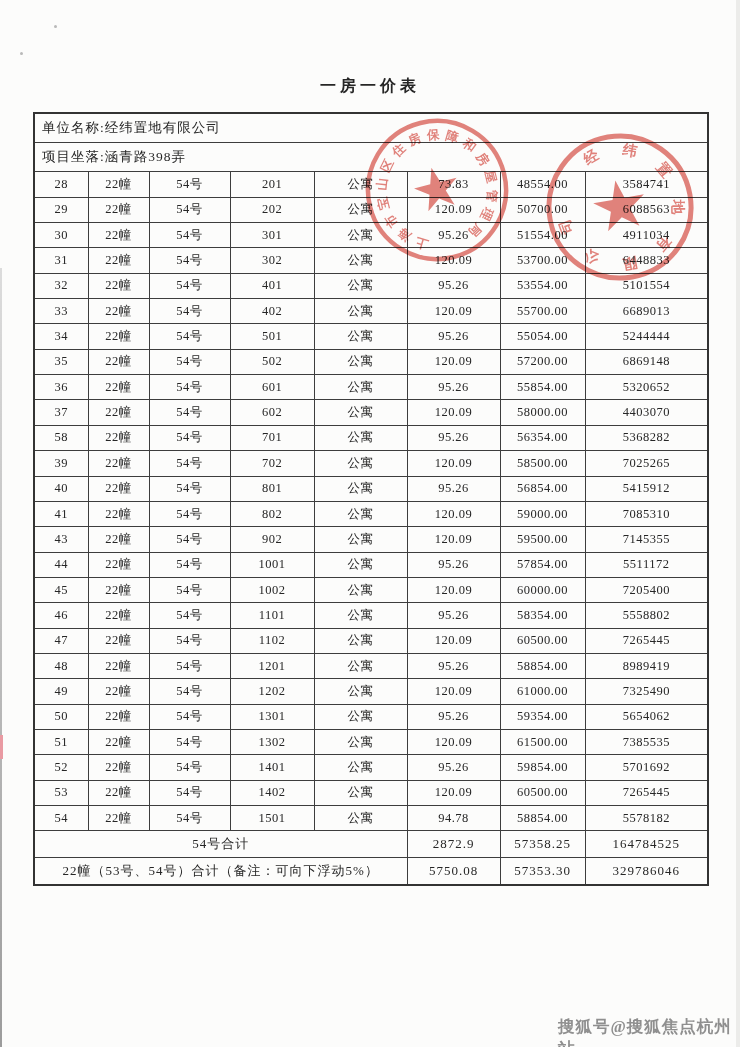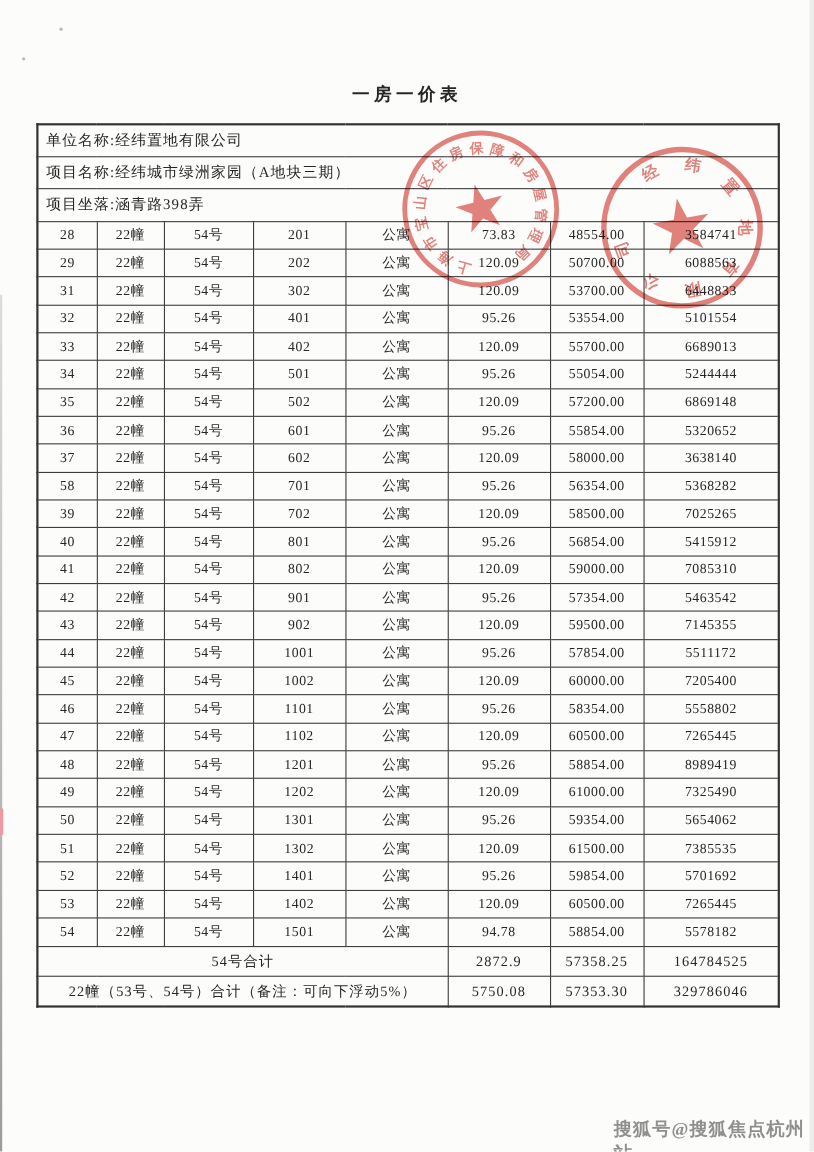--- a/index.html
+++ b/index.html
@@ -52,23 +52,20 @@
       <col style="width:93px">
         <col style="width:93px">
         <col style="width:85px">
         <col style="width:123px">
     </colgroup>
     <tbody id="table-body">
       <tr class="info">
         <td colspan="8">单位名称:经纬置地有限公司</td>
       </tr>
       <tr class="info">
-        <td colspan="8">项目名称:经纬城市绿洲家园（A地块三期）</td>
-      </tr>
-      <tr class="info">
         <td colspan="8">项目坐落:涵青路398弄</td>
       </tr>
 
       <tr class="data">
           <td>28</td>
           <td>22幢</td>
           <td>54号</td>
           <td>201</td>
           <td>公寓</td>
           <td>73.83</td>
@@ -79,20 +76,30 @@
           <td>29</td>
           <td>22幢</td>
           <td>54号</td>
           <td>202</td>
           <td>公寓</td>
           <td>120.09</td>
           <td>50700.00</td>
           <td>6088563</td>
         </tr>
         <tr class="data">
+          <td>30</td>
+          <td>22幢</td>
+          <td>54号</td>
+          <td>301</td>
+          <td>公寓</td>
+          <td>95.26</td>
+          <td>51554.00</td>
+          <td>4911034</td>
+        </tr>
+        <tr class="data">
           <td>31</td>
           <td>22幢</td>
           <td>54号</td>
           <td>302</td>
           <td>公寓</td>
           <td>120.09</td>
           <td>53700.00</td>
           <td>6448833</td>
         </tr>
         <tr class="data">
@@ -146,21 +153,21 @@
           <td>5320652</td>
         </tr>
         <tr class="data">
           <td>37</td>
           <td>22幢</td>
           <td>54号</td>
           <td>602</td>
           <td>公寓</td>
           <td>120.09</td>
           <td>58000.00</td>
-          <td>3638140</td>
+          <td>4403070</td>
         </tr>
         <tr class="data">
           <td>58</td>
           <td>22幢</td>
           <td>54号</td>
           <td>701</td>
           <td>公寓</td>
           <td>95.26</td>
           <td>56354.00</td>
           <td>5368282</td>
@@ -187,30 +194,20 @@
         </tr>
         <tr class="data">
           <td>41</td>
           <td>22幢</td>
           <td>54号</td>
           <td>802</td>
           <td>公寓</td>
           <td>120.09</td>
           <td>59000.00</td>
           <td>7085310</td>
-        </tr>
-        <tr class="data">
-          <td>42</td>
-          <td>22幢</td>
-          <td>54号</td>
-          <td>901</td>
-          <td>公寓</td>
-          <td>95.26</td>
-          <td>57354.00</td>
-          <td>5463542</td>
         </tr>
         <tr class="data">
           <td>43</td>
           <td>22幢</td>
           <td>54号</td>
           <td>902</td>
           <td>公寓</td>
           <td>120.09</td>
           <td>59500.00</td>
           <td>7145355</td>

